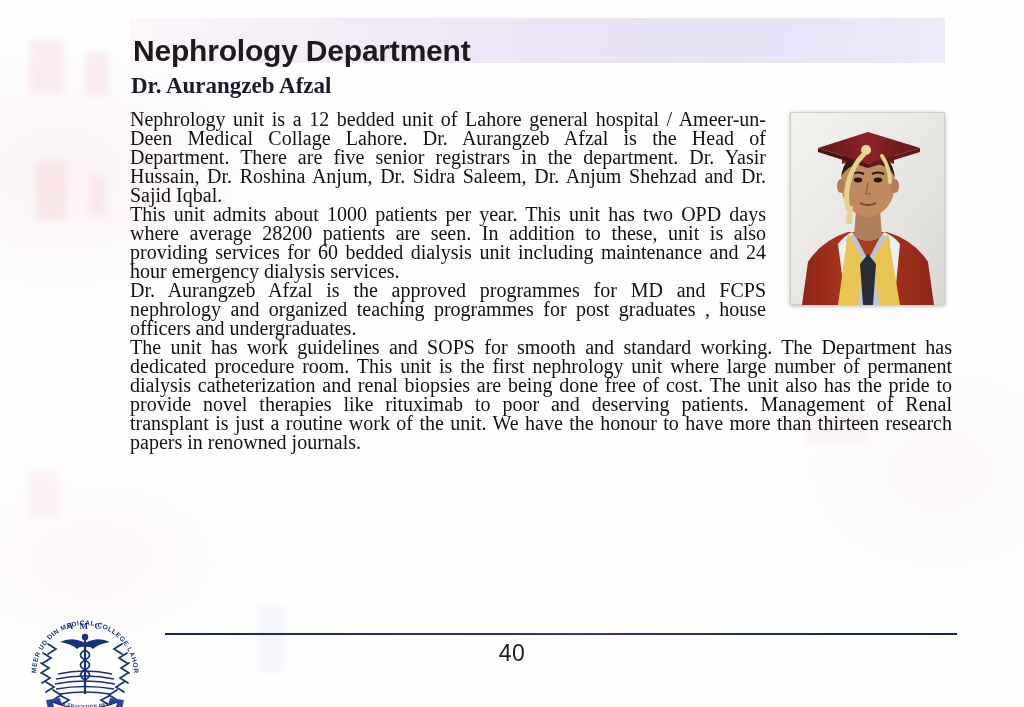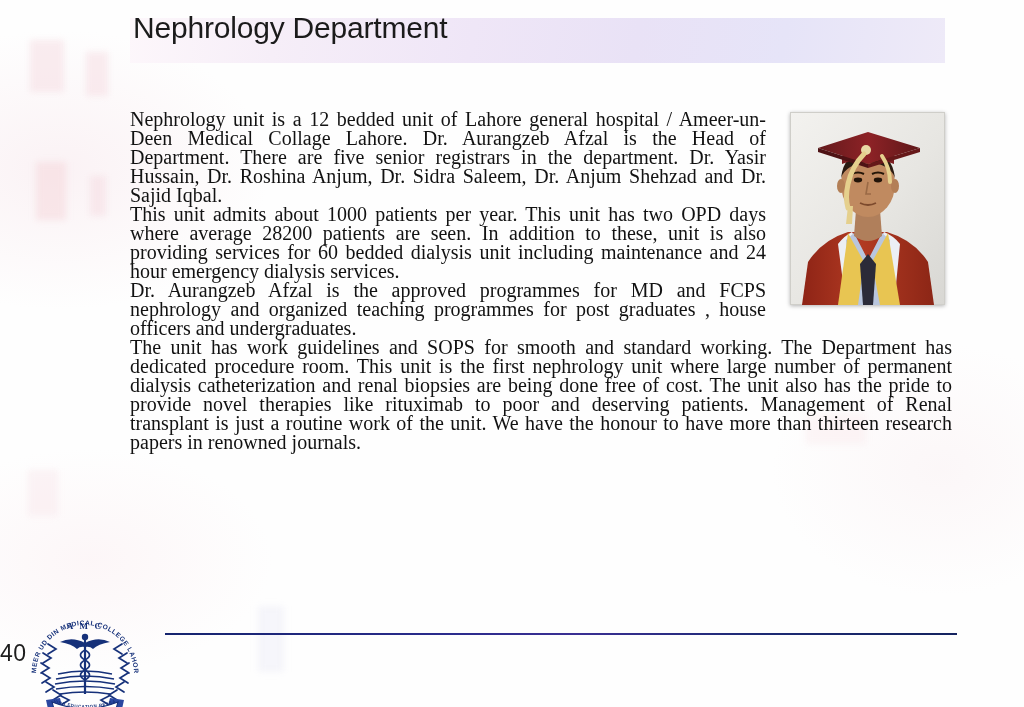--- a/index.html
+++ b/index.html
@@ -52,23 +52,23 @@
       #fdf7fb 0%,
       #f6eef8 18%,
       #efe6f7 42%,
       #e9e2f6 62%,
       #e6e4f8 80%,
       #eeeaf8 100%);
   }
   #dept-title {
     position: absolute;
     left: 133px;
-    top: 13px;
+    top: 36px;
     font-family: "Liberation Sans", sans-serif;
-    font-weight: normal;
+    font-weight: bold;
     font-size: 30px;
     letter-spacing: -0.2px;
     color: #1b1b1b;
     line-height: 1;
     white-space: nowrap;
   }
 
   
   #doctor-name {
     position: absolute;
@@ -138,20 +138,21 @@
     top: 633px;
     width: 792px;
     height: 2px;
     background: linear-gradient(90deg, #15246e 0%, #2a2b8c 35%, #3a2f93 52%, #1d2a74 75%, #14235f 100%);
   }
   #page-number {
     position: absolute;
     left: 0;
     top: 640px;
     width: 1024px;
+    text-align: center;
     font-family: "Liberation Sans", sans-serif;
     font-size: 23px;
     color: #1d1d1d;
     letter-spacing: 0.5px;
   }
 
   
   #college-logo {
     position: absolute;
     left: 22px;
@@ -171,20 +172,21 @@
   <div class="smudge sm2"></div>
   <div class="smudge sm3"></div>
   <div class="smudge sm4"></div>
   <div class="smudge sm5"></div>
   <div class="smudge sm6"></div>
   <div class="smudge sm7"></div>
 
   <div id="title-band"></div>
   <div id="dept-title">Nephrology Department</div>
 
+  <div id="doctor-name">Dr. Aurangzeb Afzal</div>
 
   <div id="portrait-frame">
     <svg id="portrait-svg" viewBox="0 0 155 193" preserveAspectRatio="none">
       <defs>
         <linearGradient id="bgGrad" x1="0" y1="0" x2="1" y2="1">
           <stop offset="0%" stop-color="#f3f2ef"></stop>
           <stop offset="55%" stop-color="#e7e6e2"></stop>
           <stop offset="100%" stop-color="#d8d7d3"></stop>
         </linearGradient>
         <linearGradient id="gownGrad" x1="0" y1="0" x2="1" y2="0">

